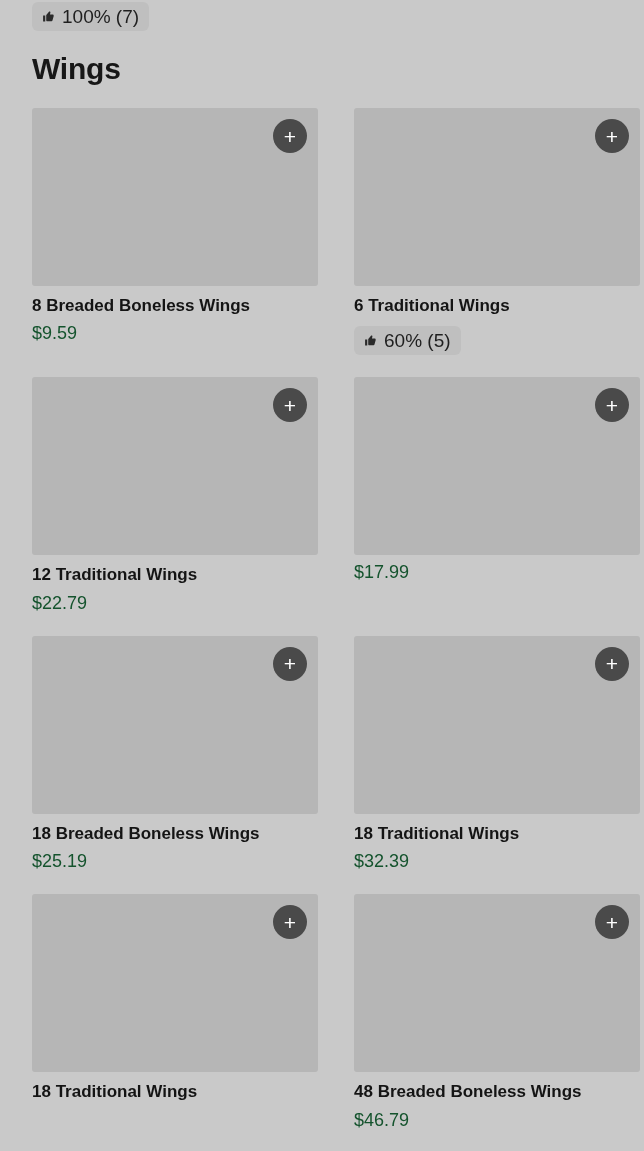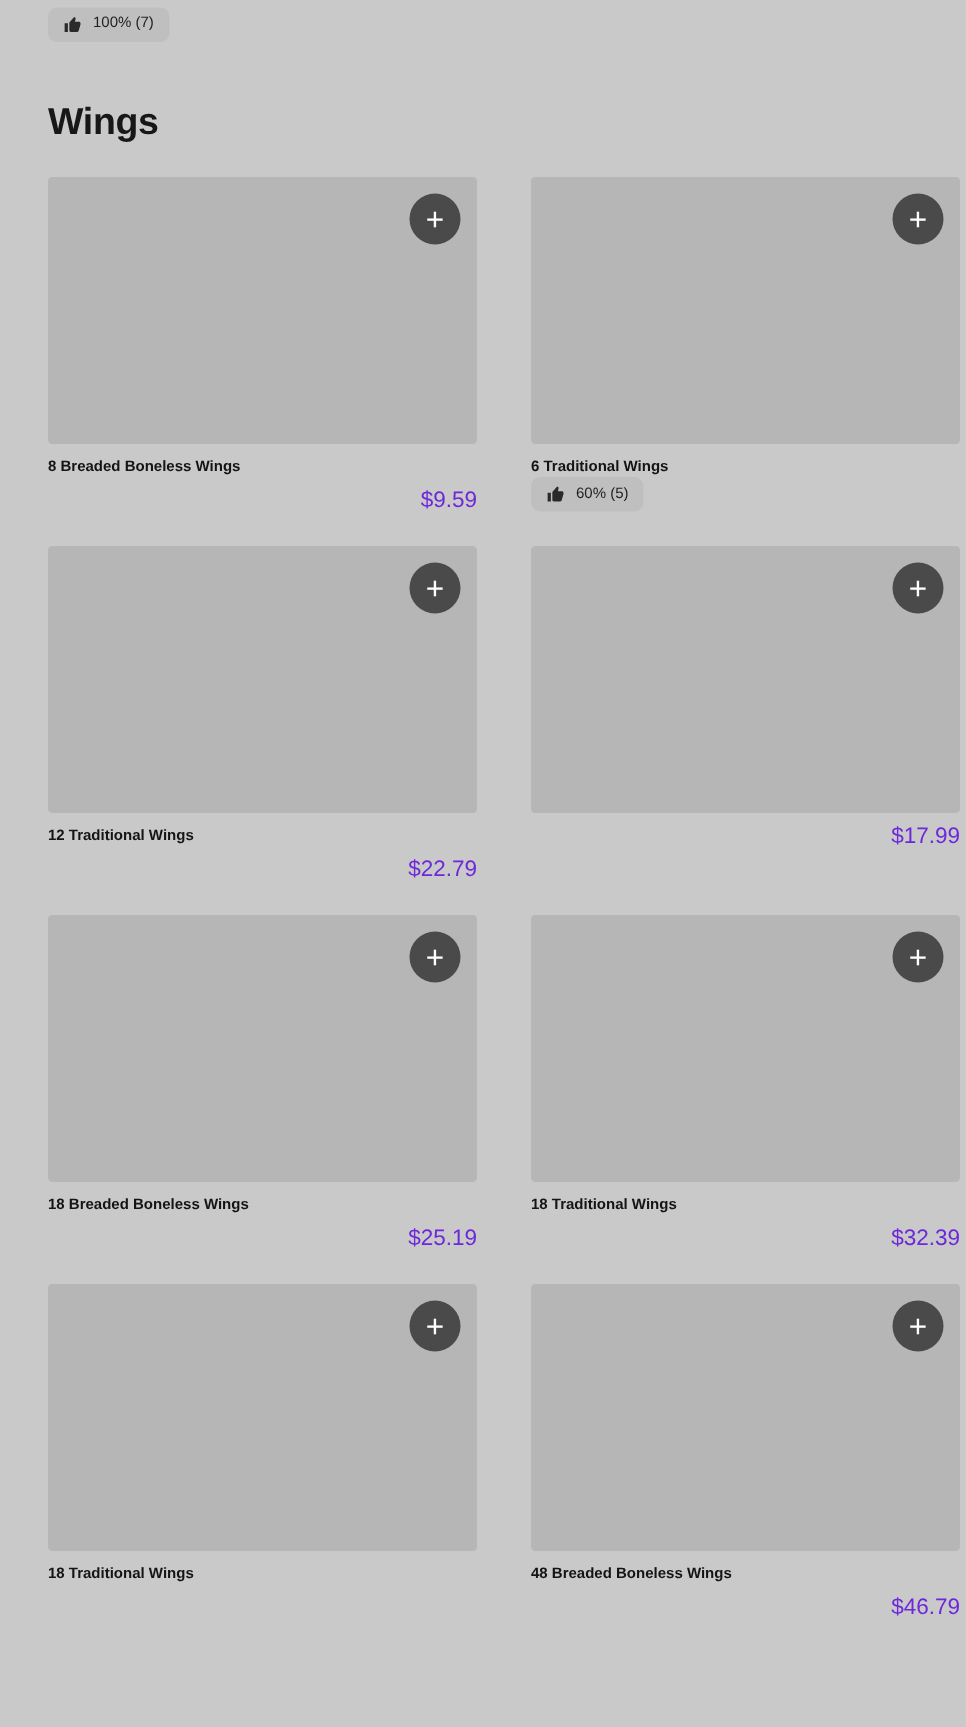--- a/index.html
+++ b/index.html
@@ -28,38 +28,38 @@
     display: flex;
     align-items: center;
   }
   .rating-chip {
     display: inline-flex;
     align-items: center;
     gap: 7px;
     background: #bfbfbf;
     border-radius: 6px;
     padding: 5px 10px;
-    font-size: 10px;
+    font-size: 19px;
     color: #1f1f1f;
     line-height: 1;
   }
   .thumb-icon {
     display: inline-block;
     width: 13px;
     height: 13px;
     position: relative;
     color: #2a2a2a;
   }
   .thumb-icon svg { display: block; width: 13px; height: 13px; }
 
   h1.section-title {
-    font-size: 25px;
+    font-size: 30px;
     font-weight: bold;
     color: #171717;
-    margin: 35px 0 22px 0;
+    margin: 20px 0 22px 0;
     letter-spacing: -0.2px;
   }
 
   .grid {
     display: grid;
     grid-template-columns: 286px 286px;
     column-gap: 36px;
     row-gap: 0px;
   }
 
@@ -90,32 +90,32 @@
     display: flex;
     align-items: center;
     justify-content: center;
     cursor: pointer;
     padding: 0;
     font-family: "Liberation Sans", sans-serif;
   }
 
   .card-name {
     margin-top: 10px;
-    font-size: 10px;
+    font-size: 17px;
     font-weight: bold;
     color: #141414;
     line-height: 1.2;
   }
   .card-price {
     margin-top: 7px;
-    font-size: 15px;
-    color: #6d28d9;
-    text-align: right;
+    font-size: 18px;
+    color: #14532d;
   }
   .card-rating {
+    margin-top: 10px;
   }
 </style>
 </head>
 <body>
 
 <div class="page">
 
   <div class="top-rating-wrap">
     <div class="rating-chip">
       <span class="thumb-icon">

